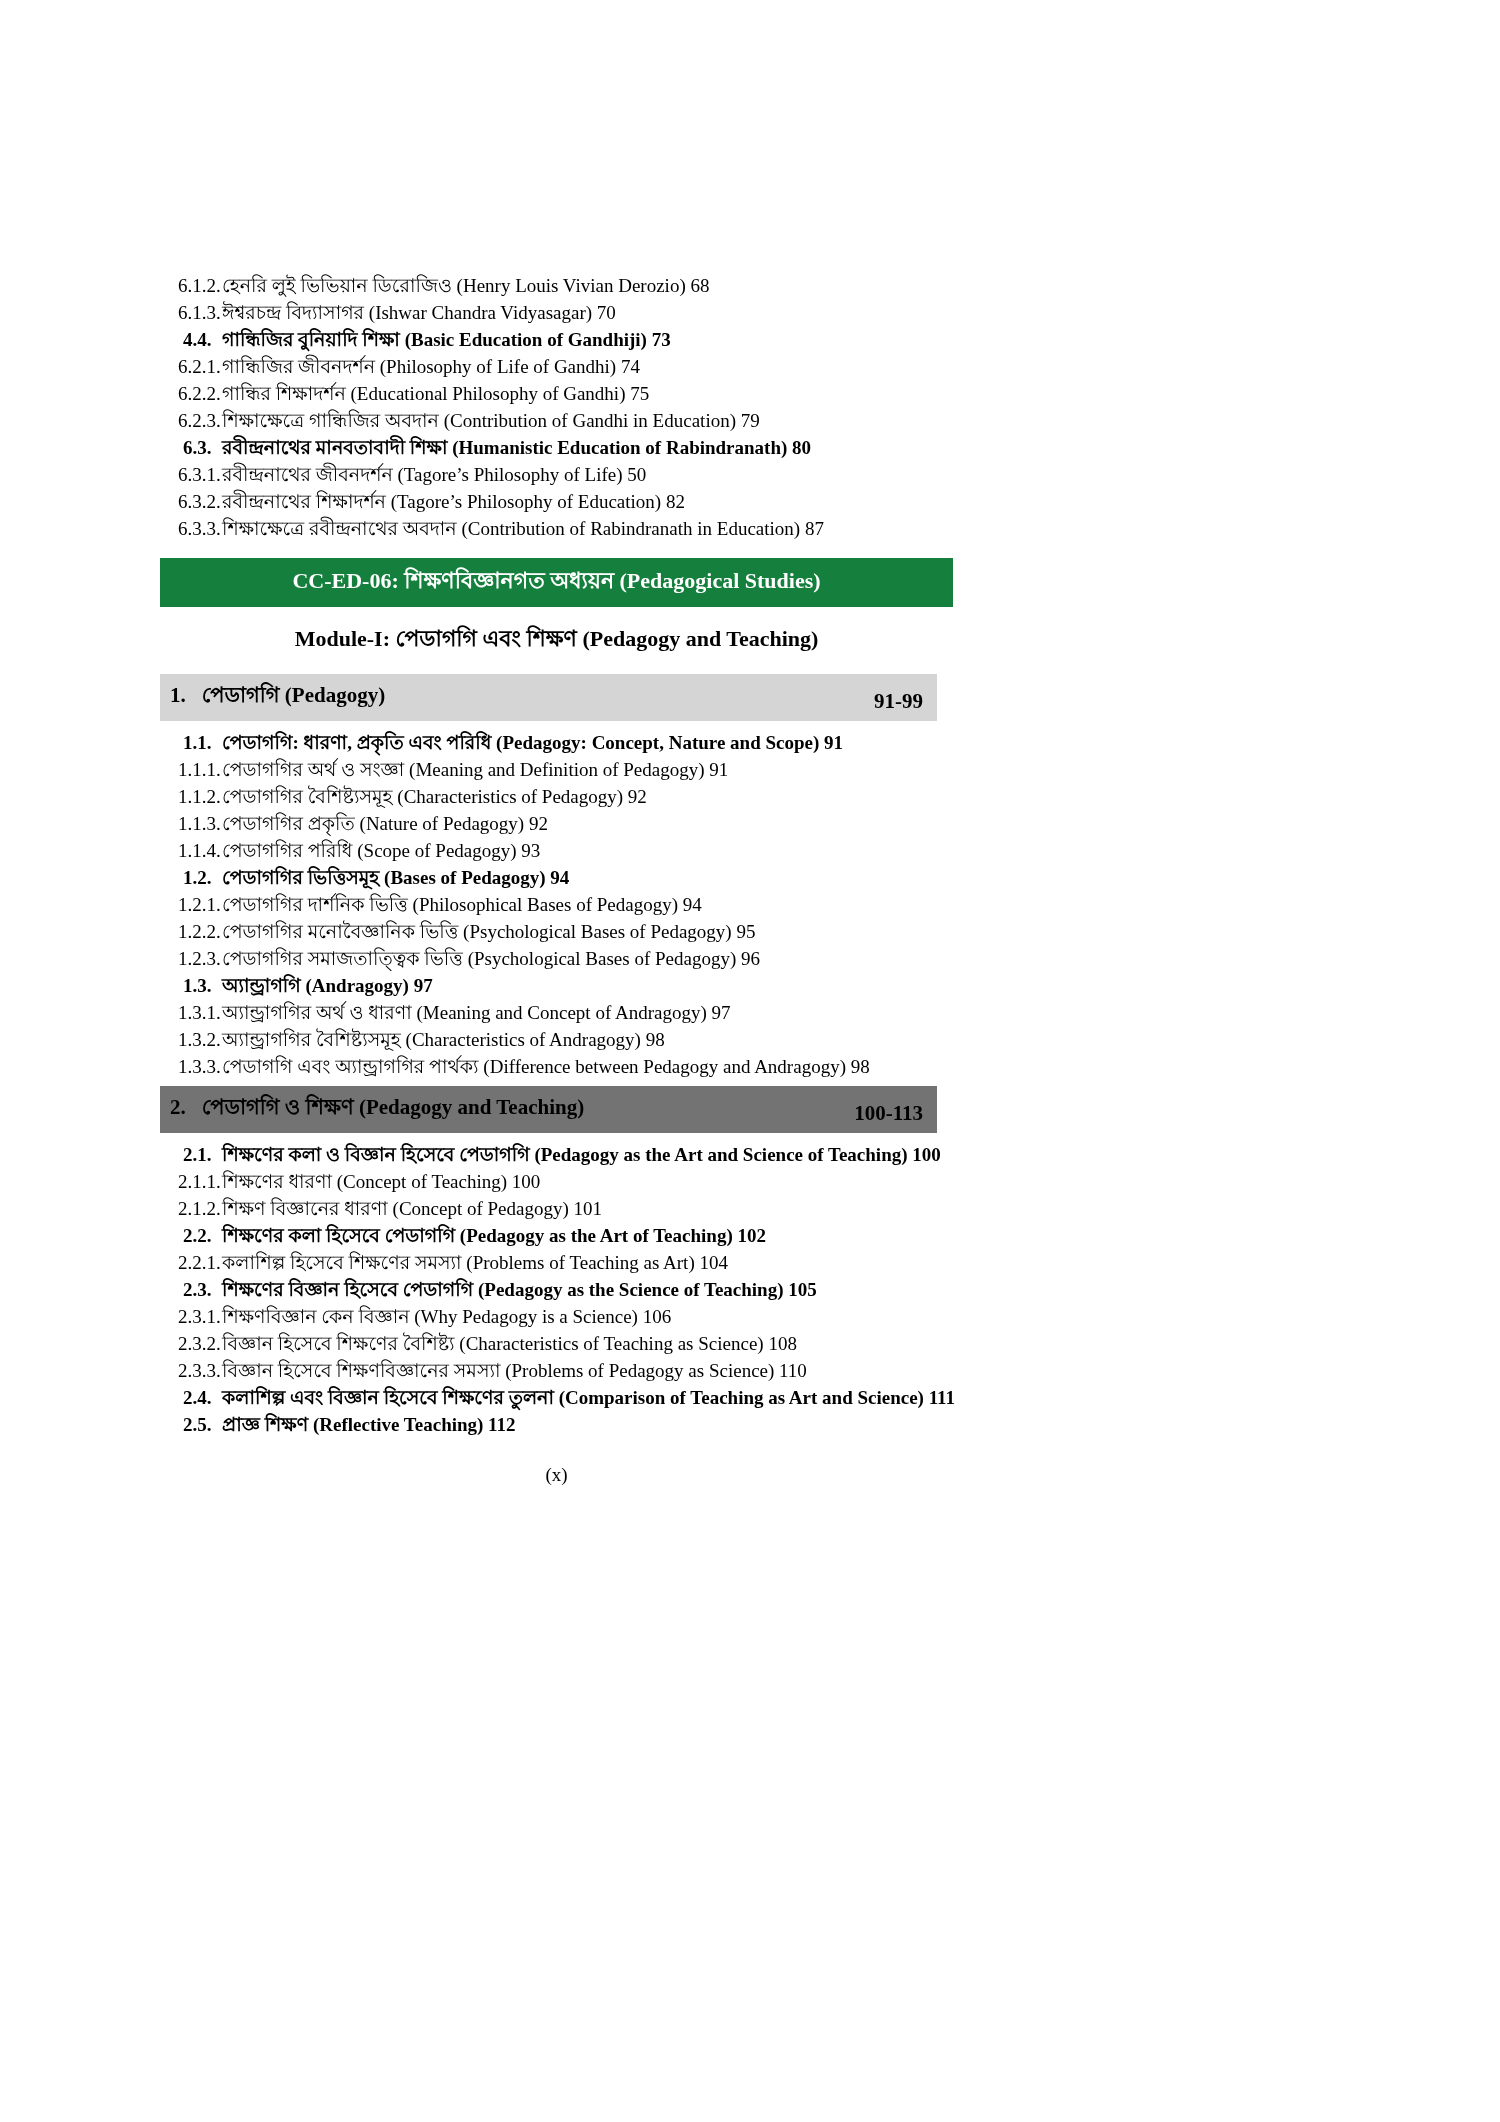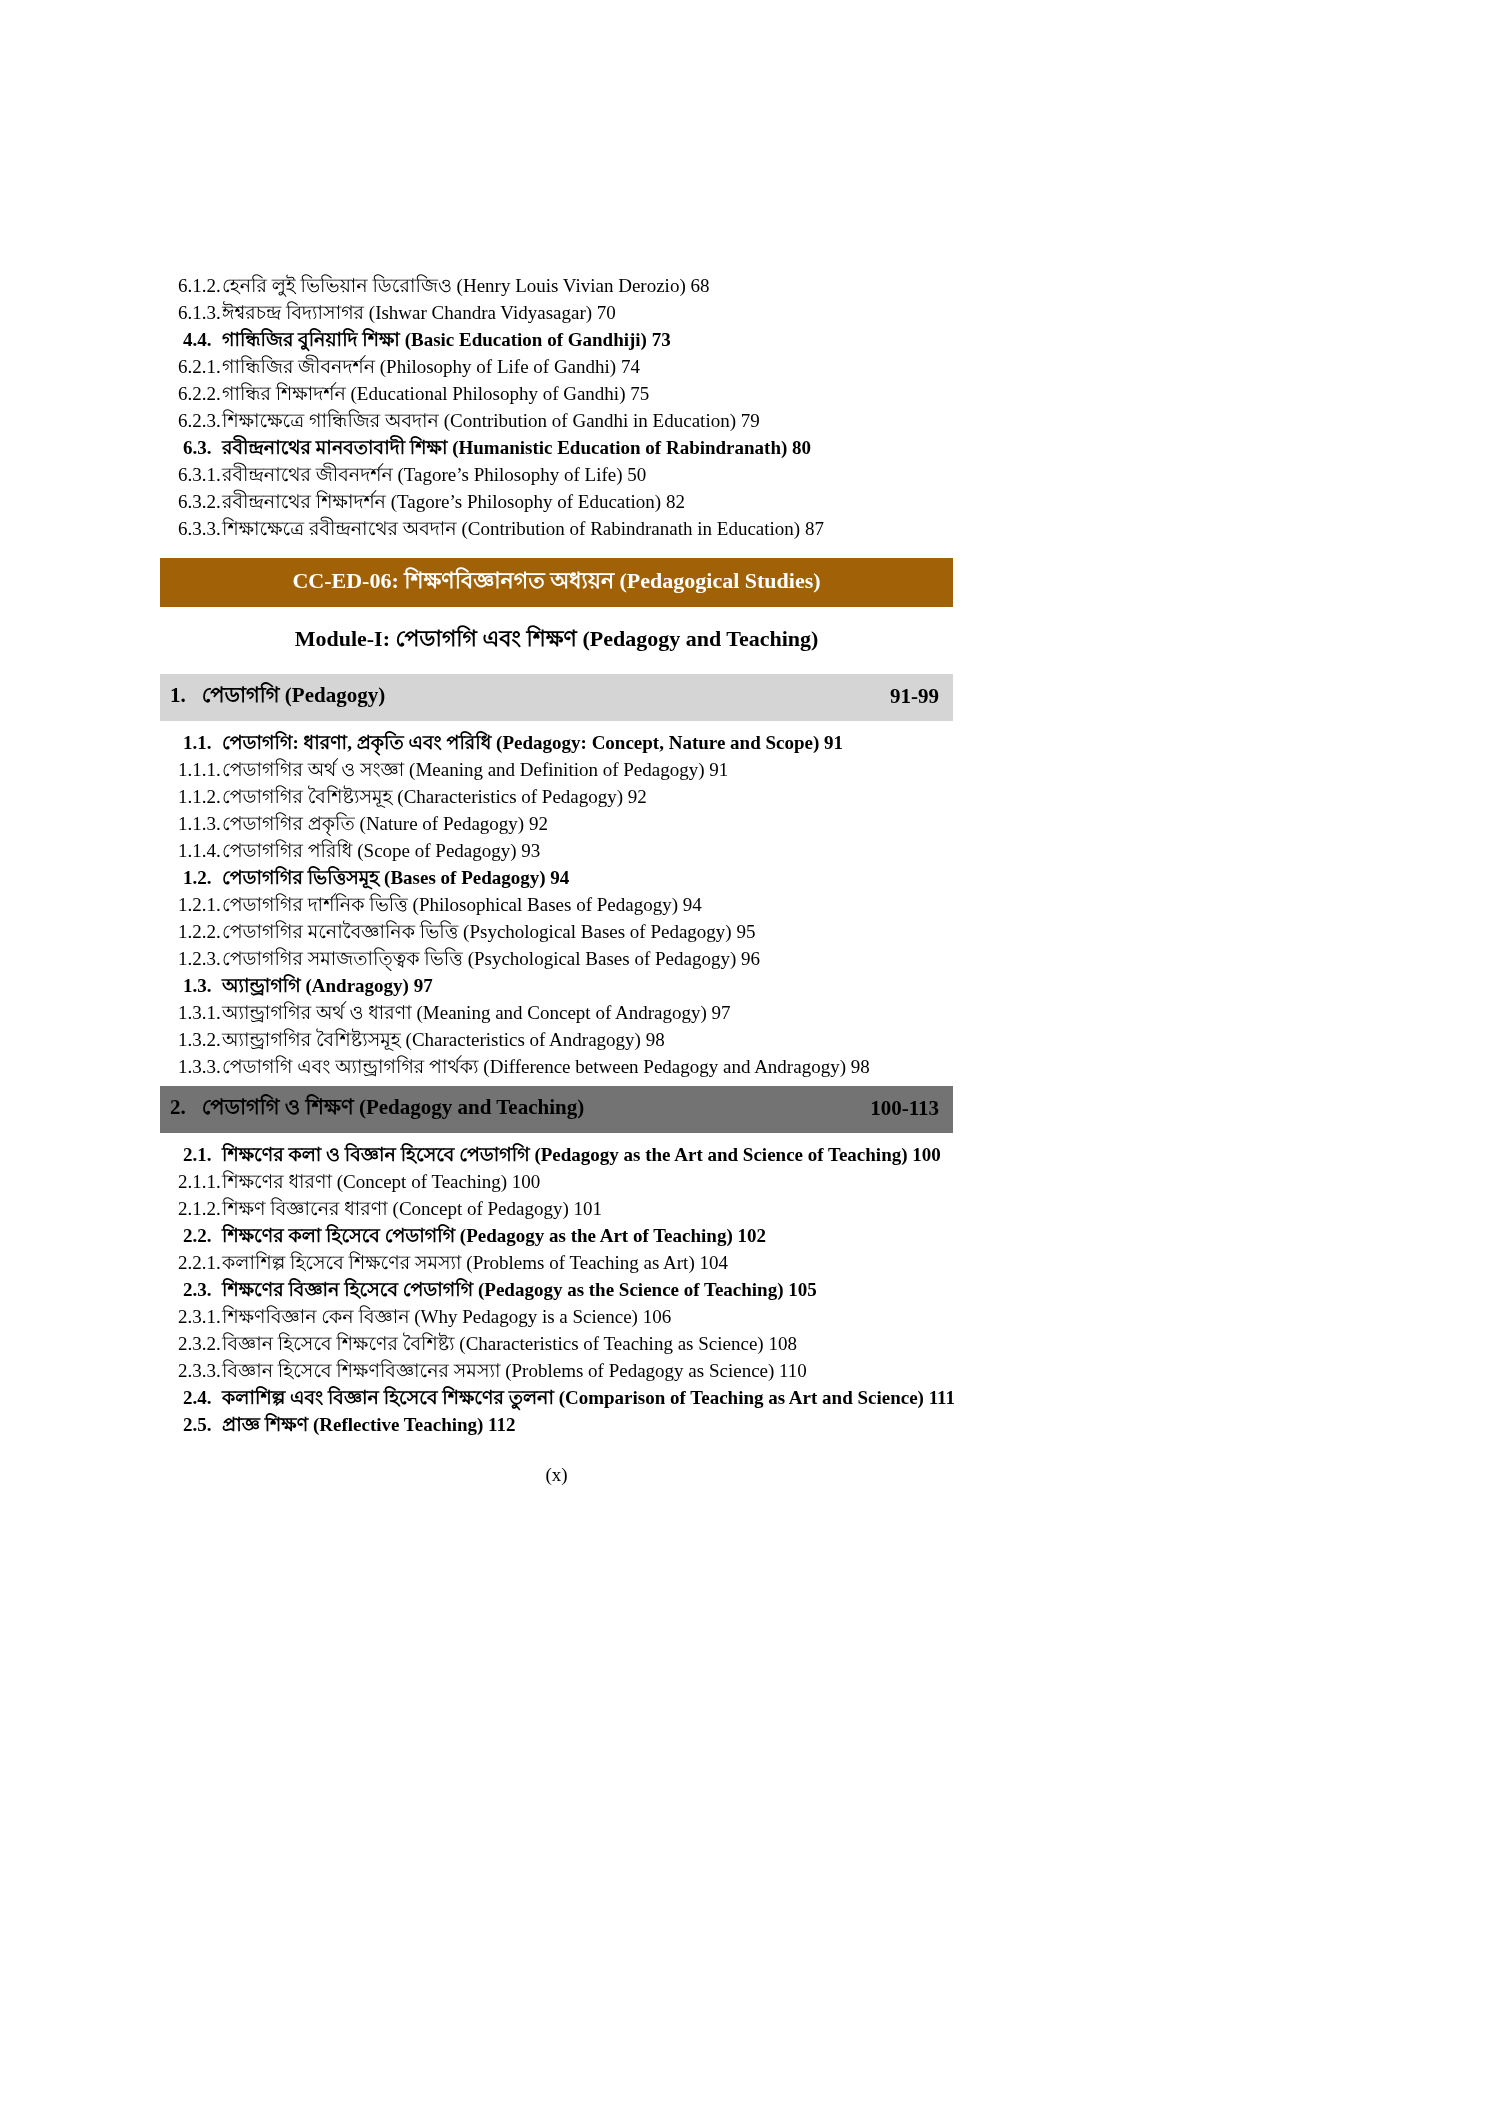--- a/index.html
+++ b/index.html
@@ -40,25 +40,25 @@
   .module-title {
     font-size: 22px;
     font-weight: 700;
     text-align: center;
     padding: 8px 0 10px 0;
   }
   .section-header {
     background: #d5d5d5;
     display: flex;
     justify-content: space-between;
-    align-items: center;
+    align-items: flex-end;
     font-size: 21px;
     font-weight: 700;
     padding: 5px 14px 7px 10px;
-    margin: 6px 0 8px 0;
+    margin: 6px 16px 8px 0;
   }
   .sh-num { margin-right: 16px; }
   .footer {
     margin-top: 26px;
     font-size: 19px;
     text-align: center;
   }
 </style>
 </head>
 <body>
@@ -71,21 +71,21 @@
       <div class="toc-item lvl2"><span class="num">4.4.</span><span class="txt">গান্ধিজির বুনিয়াদি শিক্ষা (Basic Education of Gandhiji) 73</span></div>
       <div class="toc-item lvl3"><span class="num">6.2.1.</span><span class="txt">গান্ধিজির জীবনদর্শন (Philosophy of Life of Gandhi) 74</span></div>
       <div class="toc-item lvl3"><span class="num">6.2.2.</span><span class="txt">গান্ধির শিক্ষাদর্শন (Educational Philosophy of Gandhi) 75</span></div>
       <div class="toc-item lvl3"><span class="num">6.2.3.</span><span class="txt">শিক্ষাক্ষেত্রে গান্ধিজির অবদান (Contribution of Gandhi in Education) 79</span></div>
       <div class="toc-item lvl2"><span class="num">6.3.</span><span class="txt">রবীন্দ্রনাথের মানবতাবাদী শিক্ষা (Humanistic Education of Rabindranath) 80</span></div>
       <div class="toc-item lvl3"><span class="num">6.3.1.</span><span class="txt">রবীন্দ্রনাথের জীবনদর্শন (Tagore’s Philosophy of Life) 50</span></div>
       <div class="toc-item lvl3"><span class="num">6.3.2.</span><span class="txt">রবীন্দ্রনাথের শিক্ষাদর্শন (Tagore’s Philosophy of Education) 82</span></div>
       <div class="toc-item lvl3"><span class="num">6.3.3.</span><span class="txt">শিক্ষাক্ষেত্রে রবীন্দ্রনাথের অবদান (Contribution of Rabindranath in Education) 87</span></div>
     </div>
 
-  <div class="course-banner" style="background: #a16207; color: rgb(255, 255, 255);">
+  <div class="course-banner" style="background: #15803d; color: rgb(255, 255, 255);">
     <span>CC-ED-06: শিক্ষণবিজ্ঞানগত অধ্যয়ন (Pedagogical Studies)</span>
   </div>
 
   <div class="module-title">Module-I: পেডাগগি এবং শিক্ষণ (Pedagogy and Teaching)</div>
 
   <div id="sections">
       <section>
         <div class="section-header" style="background: rgb(213, 213, 213);">
           <span><span class="sh-num">1.</span><span>পেডাগগি (Pedagogy)</span></span>
           <span class="sh-pages">91-99</span>

